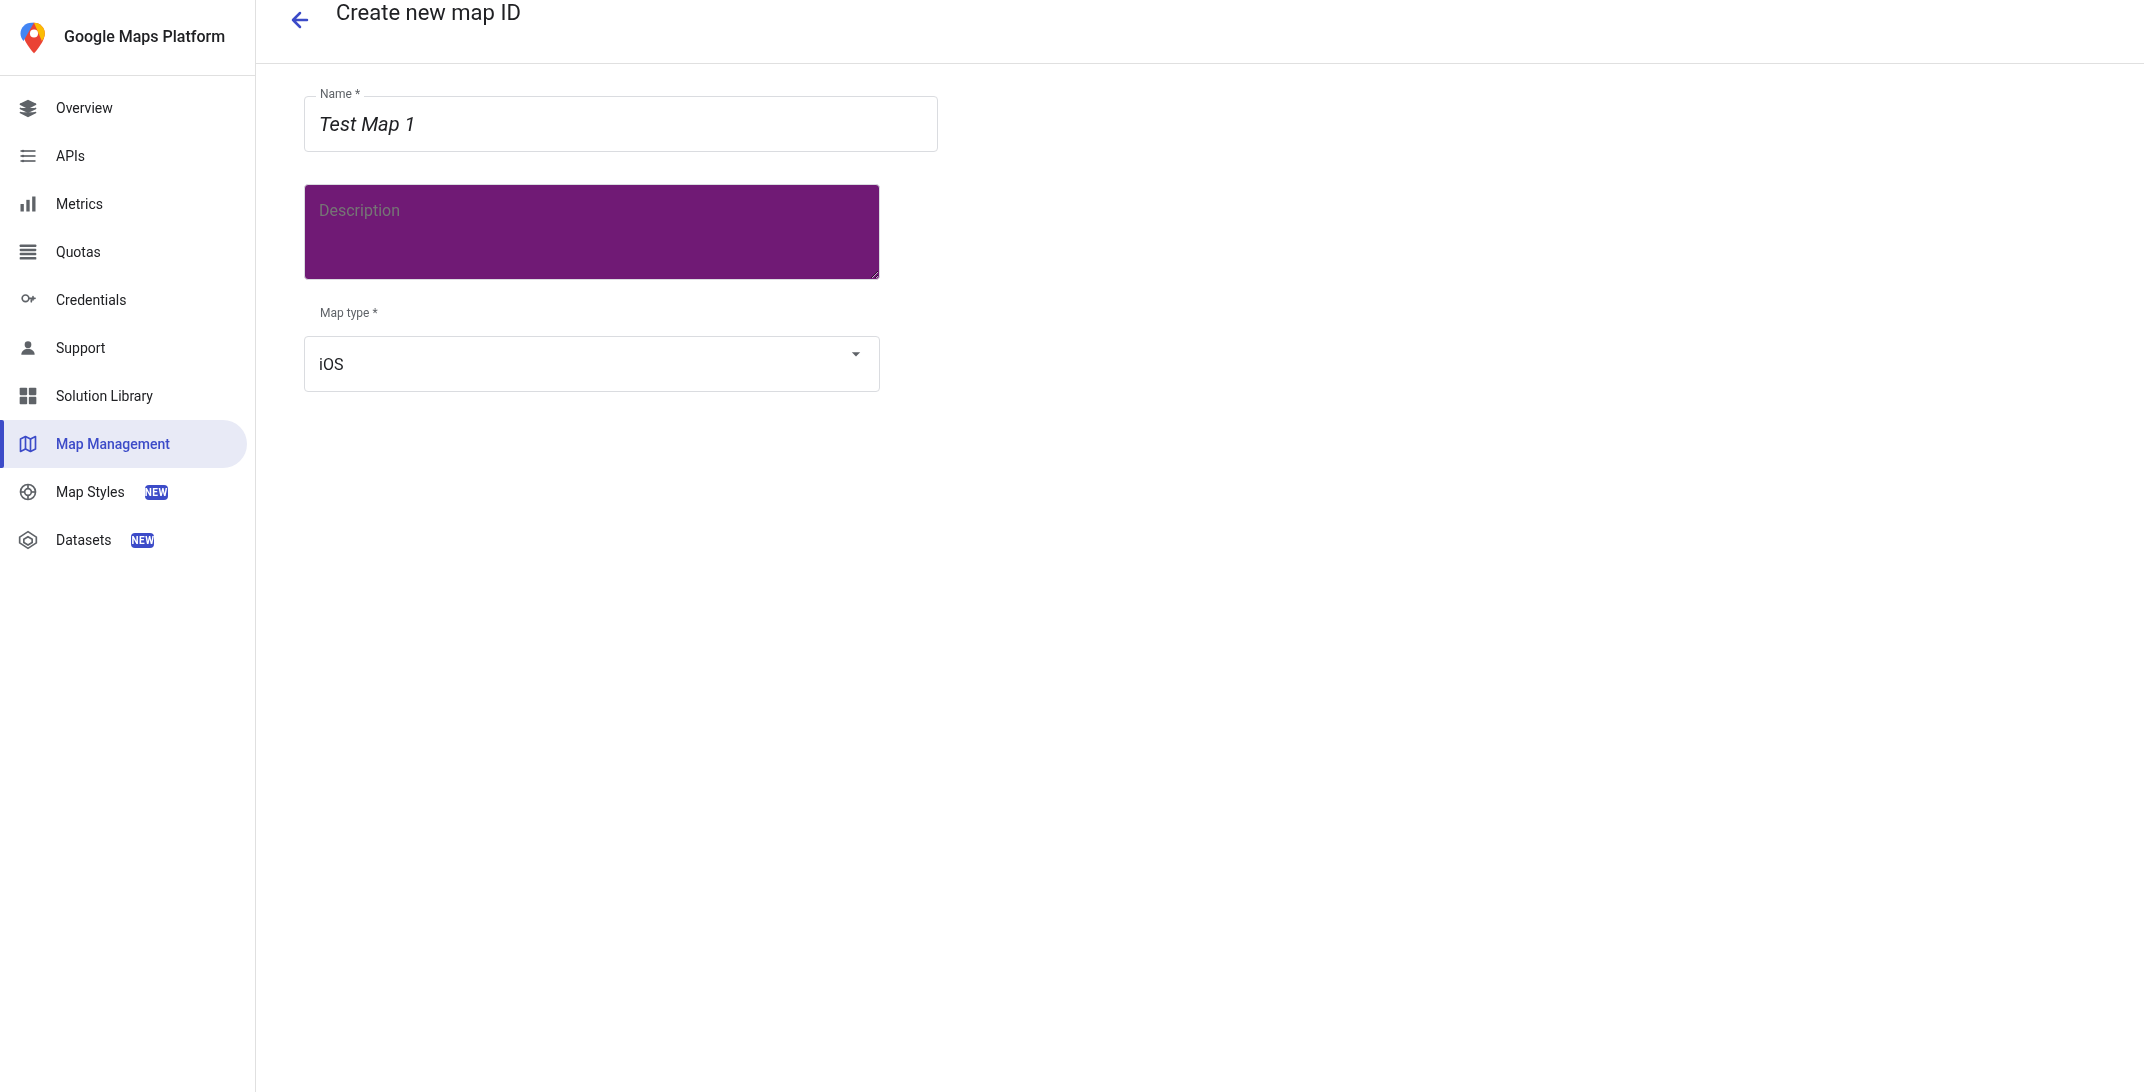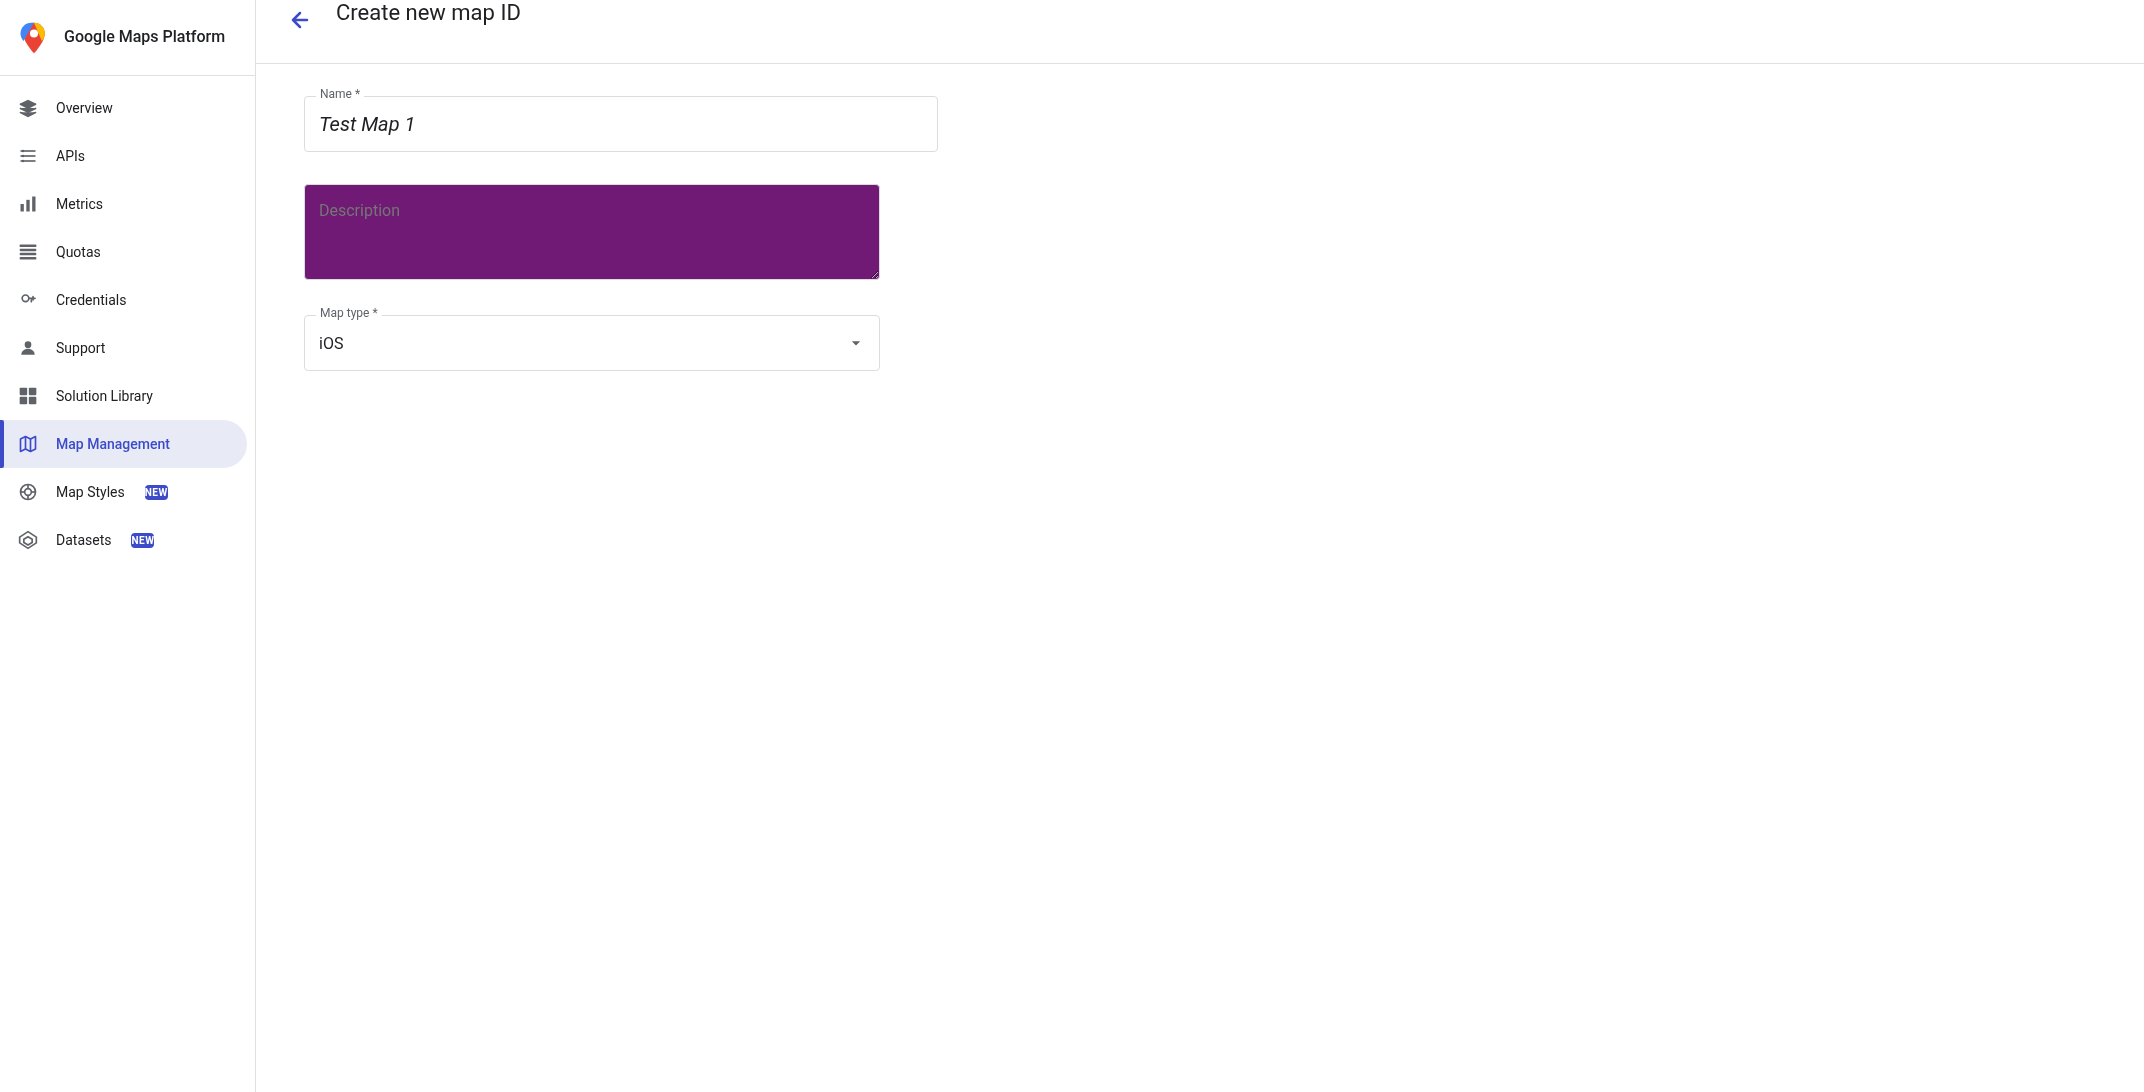--- a/index.html
+++ b/index.html
@@ -220,20 +220,21 @@
       border: 1px solid #dadce0;
       border-radius: 4px;
       padding: 16px 40px 16px 14px;
       font-size: 16px;
       color: #202124;
       outline: none;
       font-family: inherit;
       background: #fff;
       appearance: none;
       cursor: pointer;
+      margin-top: 21px;
     }
 
     .select-arrow {
       position: absolute;
       right: 14px;
       top: 50%;
       transform: translateY(-50%);
       pointer-events: none;
       color: #5f6368;
     }

